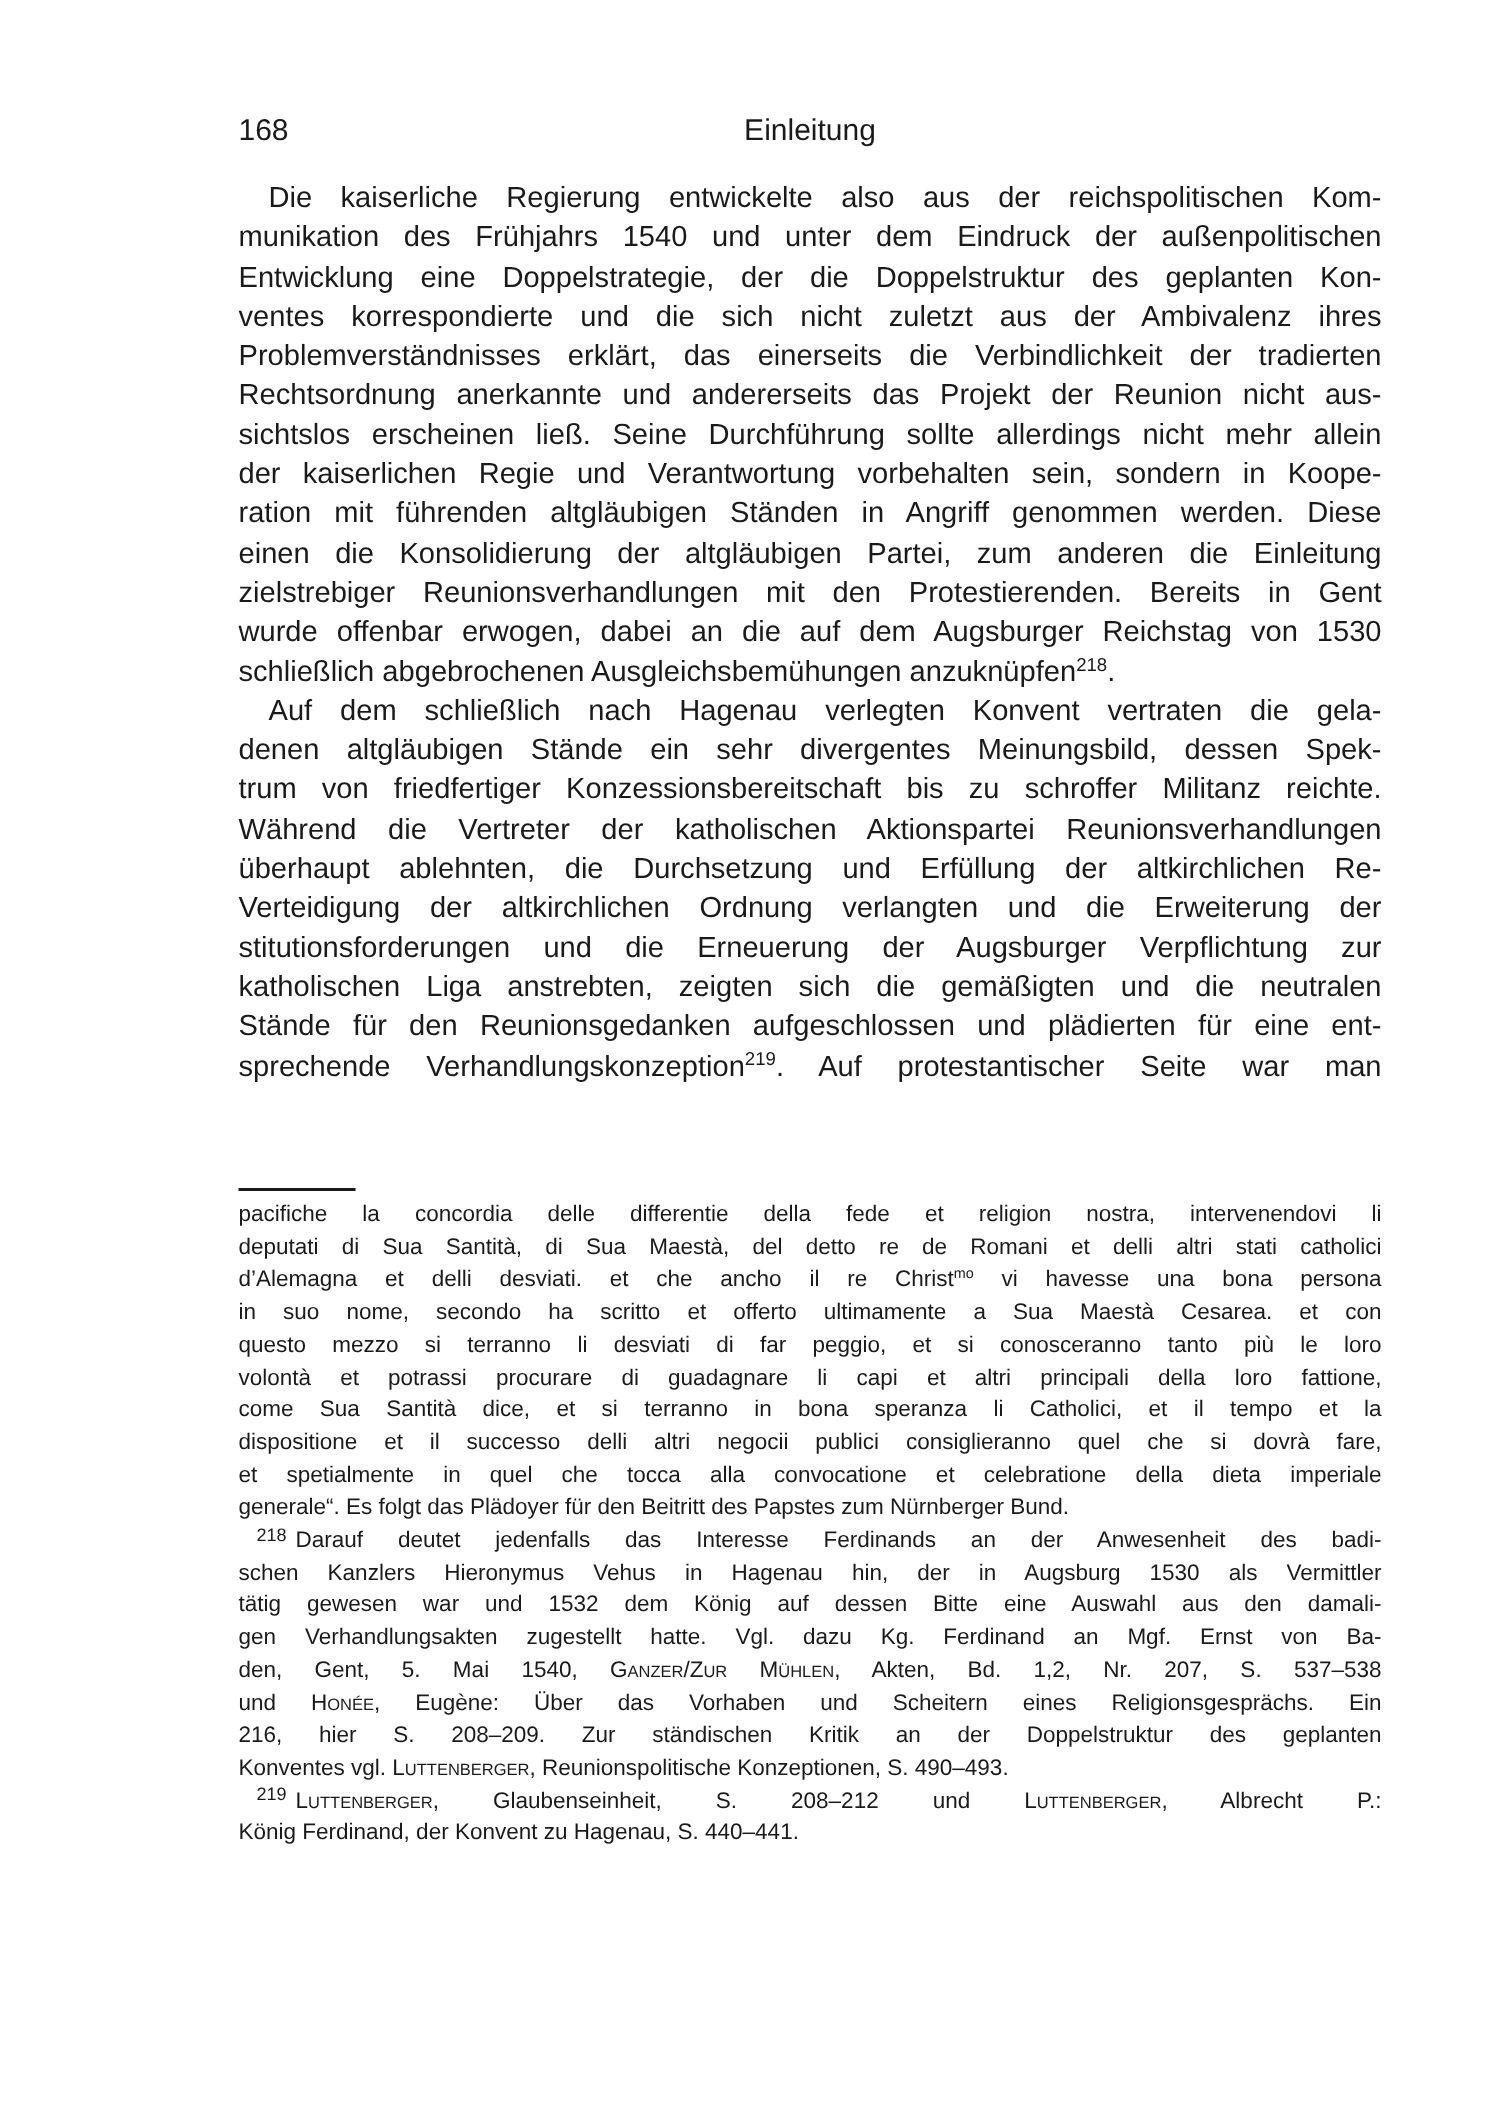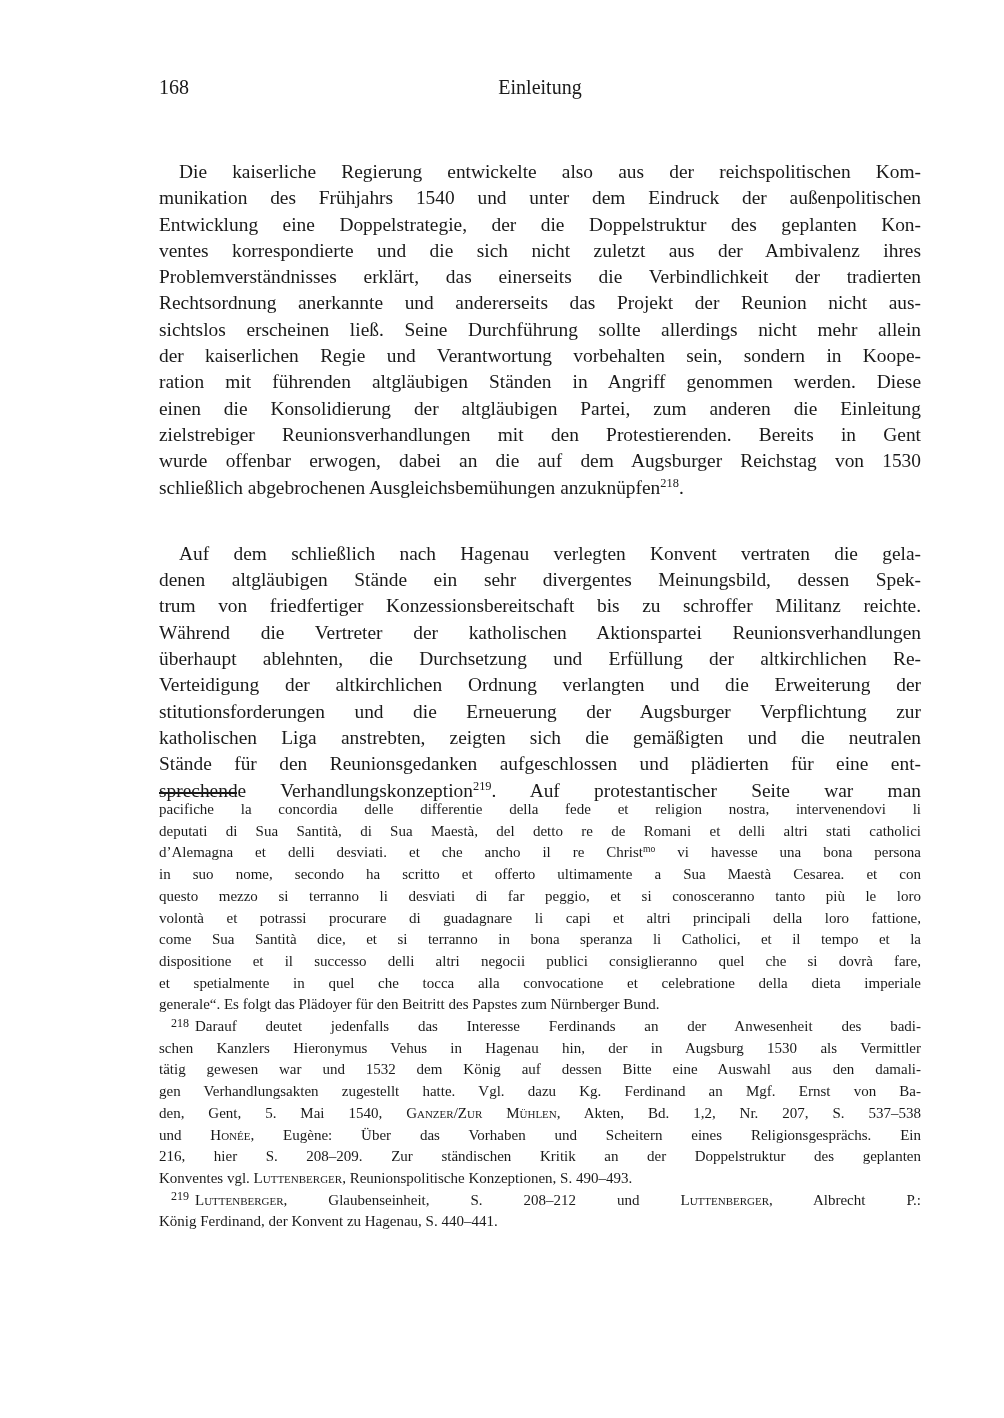--- a/index.html
+++ b/index.html
@@ -3,21 +3,21 @@
 <meta charset="utf-8">
 <style>
   html, body { margin: 0; padding: 0; }
   body { background: #ffffff; }
   .page {
     position: relative;
     width: 1004px;
     height: 1418px;
     background: var(--paper, #ffffff);
     color: var(--ink, #1a1a1a);
-    font-family: Liberation Serif, serif;
+    font-family: Liberation Sans, sans-serif;
     overflow: hidden;
   }
   .running-head {
     position: absolute;
     left: 159px; top: 74px;
     width: 762px; height: 28px;
     font-size: 20px;
     line-height: 26px;
   }
   .pagenum { position: absolute; left: 0; top: 0; }
@@ -28,21 +28,21 @@
     width: 762px;
     font-size: 19.4px;
     line-height: 26.3px;
   }
   .line {
     text-align: justify;
     text-align-last: justify;
     text-justify: inter-word;
   }
   .line.last { text-align-last: left; }
-  .para .line.indent { text-indent: 20px; margin-top: 40px; }
+  .para .line.indent { text-indent: 20px; }
   .fnrule {
     position: absolute;
     left: 159px; top: 792px;
     width: 78px; height: 0;
     border-top: 2px solid var(--ink, #1a1a1a);
   }
   .footnotes {
     position: absolute;
     left: 159px; top: 799px;
     width: 762px;

